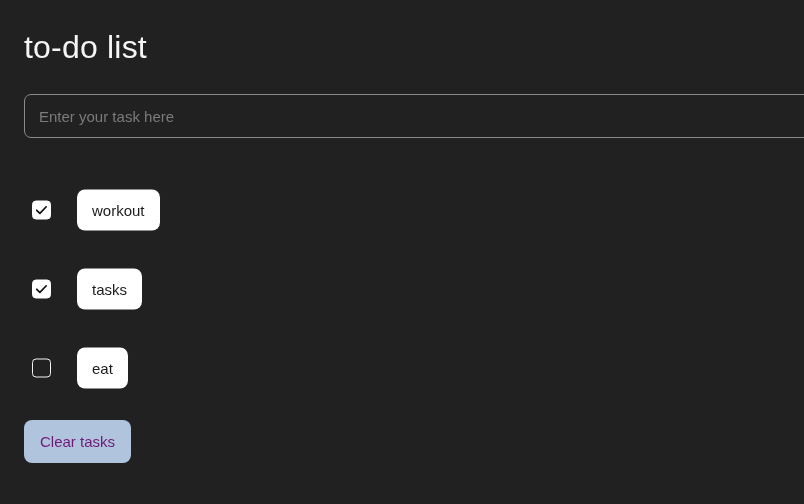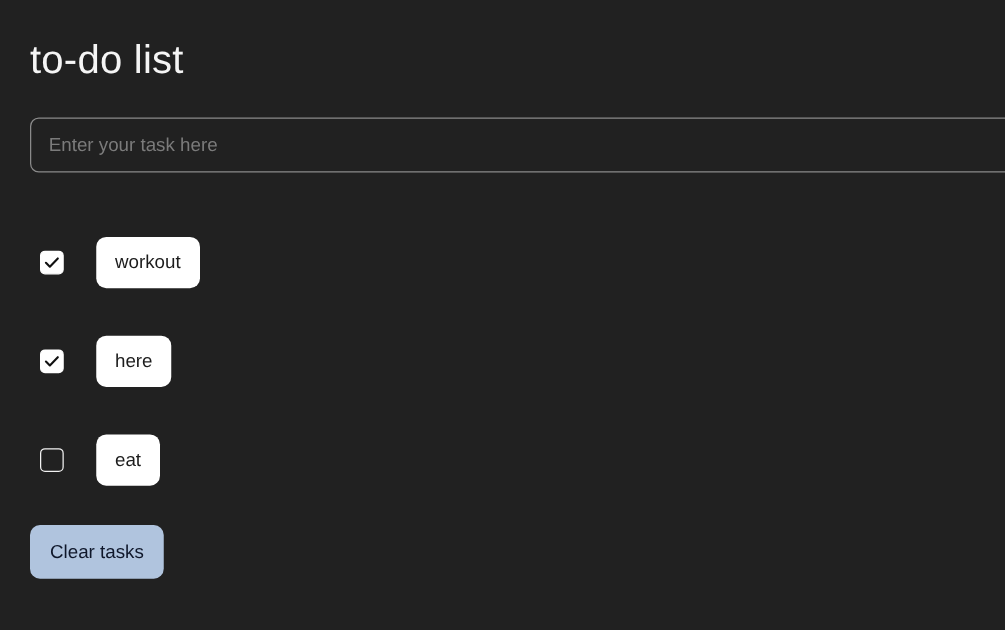--- a/index.html
+++ b/index.html
@@ -134,21 +134,21 @@
     border: none;
     font-family: "Liberation Sans", sans-serif;
   }
 
   
   .clear-button {
     position: absolute;
     left: 24px;
     top: 420px;
     background: #b0c4de;
-    color: #0f172a;
+    color: #701a75;
     border: none;
     border-radius: 8px;
     font-family: "Liberation Sans", sans-serif;
     font-size: 15px;
     line-height: 1;
     padding: 14px 16px;
     cursor: pointer;
   }
 </style>
 </head>
@@ -174,21 +174,21 @@
         <span class="task-pill">workout</span>
       </li>
       <li class="task-row">
         <span class="task-checkbox is-checked" role="checkbox" aria-checked="true">
           <span class="tick">
             <svg viewBox="0 0 19 19" xmlns="http://www.w3.org/2000/svg">
               <path d="M4.2 9.8 L7.7 13.2 L14.8 5.9" fill="none" stroke="#111111" stroke-width="1.9" stroke-linecap="round" stroke-linejoin="round"></path>
             </svg>
           </span>
         </span>
-        <span class="task-pill">here</span>
+        <span class="task-pill">tasks</span>
       </li>
       <li class="task-row">
         <span class="task-checkbox" role="checkbox" aria-checked="false"></span>
         <span class="task-pill">eat</span>
       </li>
     </ul>
 
   <button class="clear-button">Clear tasks</button>
 
 </div>

